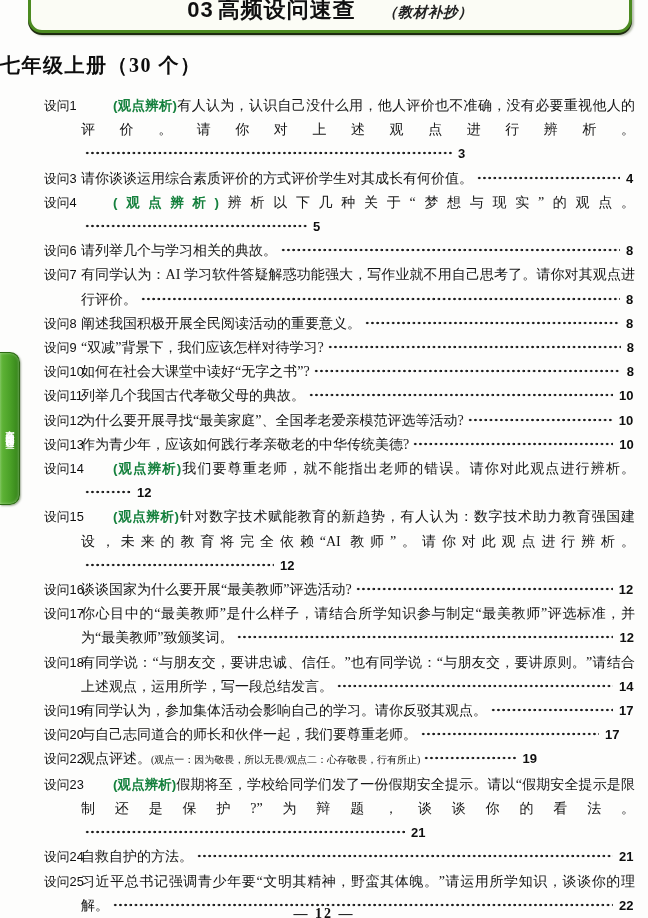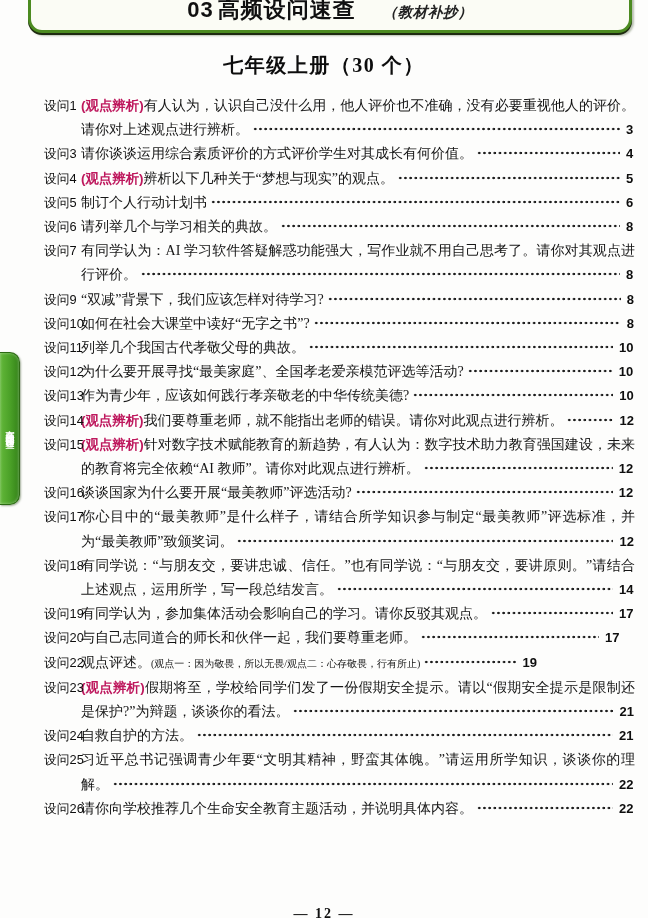--- a/index.html
+++ b/index.html
@@ -21,39 +21,39 @@
   .t-num,.t-main{
     font-family:"Liberation Sans","DejaVu Sans",sans-serif;
     font-weight:700;font-size:22px;color:#101010;letter-spacing:1px;
   }
   .t-sub{
     font-style:italic;font-weight:600;font-size:14.5px;color:#222;
     font-family:"Liberation Serif","DejaVu Serif",serif;letter-spacing:.5px;margin-left:23px;
   }
   
   .heading{
-    position:absolute;top:52px;left:0;right:0;text-align:center;
+    position:absolute;top:52px;left:0;right:0;text-align:left;
     font-weight:700;font-size:20px;letter-spacing:1.5px;color:#0d0d0d;
   }
   
   .toc{
     position:absolute;top:94px;left:44px;right:13px;
     font-size:14px;line-height:24.2px;
   }
   .item{
     position:relative;padding-left:37px;text-align:justify;
   }
   .label{
     position:absolute;left:0;top:0;
     font-family:"Liberation Sans","DejaVu Sans",sans-serif;
     font-weight:400;font-size:12.8px;color:#0e0e0e;
   }
   .tag{
     font-family:"Liberation Sans","DejaVu Sans",sans-serif;
-    font-weight:700;font-size:13.4px;color:#be185d;
+    font-weight:700;font-size:13.4px;color:#15803d;margin-left:32px;
   }
   .kai{font-size:10px;}
   .leader{
     display:inline-block;width:0;height:8px;margin:0 3px 0 4px;
     background-image:radial-gradient(circle at 2.4px 4px,#1c1c1c 1.1px,transparent 1.6px);
     background-size:5.2px 8px;background-repeat:repeat-x;
     vertical-align:1px;
   }
   .pg{
     font-family:"Liberation Sans","DejaVu Sans",sans-serif;
@@ -90,23 +90,23 @@
       <span class="t-sub">（教材补抄）</span>
     </div>
   </div>
 
   <div class="heading">七年级上册（30 个）</div>
 
   <div class="toc" id="toc">
       <div class="item"><span class="label">设问1</span><span class="tag">(观点辨析)</span><span class="txt">有人认为，认识自己没什么用，他人评价也不准确，没有必要重视他人的评价。请你对上述观点进行辨析。</span><span class="leader" style="width: 367px;"></span><span class="pg">3</span></div>
       <div class="item"><span class="label">设问3</span><span class="txt">请你谈谈运用综合素质评价的方式评价学生对其成长有何价值。</span><span class="leader" style="width: 143px;"></span><span class="pg">4</span></div>
       <div class="item"><span class="label">设问4</span><span class="tag">(观点辨析)</span><span class="txt">辨析以下几种关于“梦想与现实”的观点。</span><span class="leader" style="width: 222px;"></span><span class="pg">5</span></div>
-      <div class="item"><span class="label">设问5</span><span class="txt">制订个人行动计划书</span><span class="leader" style="width: 409px;"></span><span class="pg">6</span></div>
       <div class="item"><span class="label">设问6</span><span class="txt">请列举几个与学习相关的典故。</span><span class="leader" style="width: 339px;"></span><span class="pg">8</span></div>
       <div class="item"><span class="label">设问7</span><span class="txt">有同学认为：AI 学习软件答疑解惑功能强大，写作业就不用自己思考了。请你对其观点进行评价。</span><span class="leader" style="width: 479px;"></span><span class="pg">8</span></div>
+      <div class="item"><span class="label">设问8</span><span class="txt">阐述我国积极开展全民阅读活动的重要意义。</span><span class="leader" style="width: 255px;"></span><span class="pg">8</span></div>
       <div class="item"><span class="label">设问9</span><span class="txt">“双减”背景下，我们应该怎样对待学习?</span><span class="leader" style="width: 293px;"></span><span class="pg">8</span></div>
       <div class="item"><span class="label">设问10</span><span class="txt">如何在社会大课堂中读好“无字之书”?</span><span class="leader" style="width: 307px;"></span><span class="pg">8</span></div>
       <div class="item"><span class="label">设问11</span><span class="txt">列举几个我国古代孝敬父母的典故。</span><span class="leader" style="width: 304px;"></span><span class="pg">10</span></div>
       <div class="item"><span class="label">设问12</span><span class="txt">为什么要开展寻找“最美家庭”、全国孝老爱亲模范评选等活动?</span><span class="leader" style="width: 145px;"></span><span class="pg">10</span></div>
       <div class="item"><span class="label">设问13</span><span class="txt">作为青少年，应该如何践行孝亲敬老的中华传统美德?</span><span class="leader" style="width: 200px;"></span><span class="pg">10</span></div>
       <div class="item"><span class="label">设问14</span><span class="tag">(观点辨析)</span><span class="txt">我们要尊重老师，就不能指出老师的错误。请你对此观点进行辨析。</span><span class="leader" style="width: 46px;"></span><span class="pg">12</span></div>
       <div class="item"><span class="label">设问15</span><span class="tag">(观点辨析)</span><span class="txt">针对数字技术赋能教育的新趋势，有人认为：数字技术助力教育强国建设，未来的教育将完全依赖“AI 教师”。请你对此观点进行辨析。</span><span class="leader" style="width: 189px;"></span><span class="pg">12</span></div>
       <div class="item"><span class="label">设问16</span><span class="txt">谈谈国家为什么要开展“最美教师”评选活动?</span><span class="leader" style="width: 257px;"></span><span class="pg">12</span></div>
       <div class="item"><span class="label">设问17</span><span class="txt">你心目中的“最美教师”是什么样子，请结合所学知识参与制定“最美教师”评选标准，并为“最美教师”致颁奖词。</span><span class="leader" style="width: 376px;"></span><span class="pg">12</span></div>
       <div class="item"><span class="label">设问18</span><span class="txt">有同学说：“与朋友交，要讲忠诚、信任。”也有同学说：“与朋友交，要讲原则。”请结合上述观点，运用所学，写一段总结发言。</span><span class="leader" style="width: 276px;"></span><span class="pg">14</span></div>

